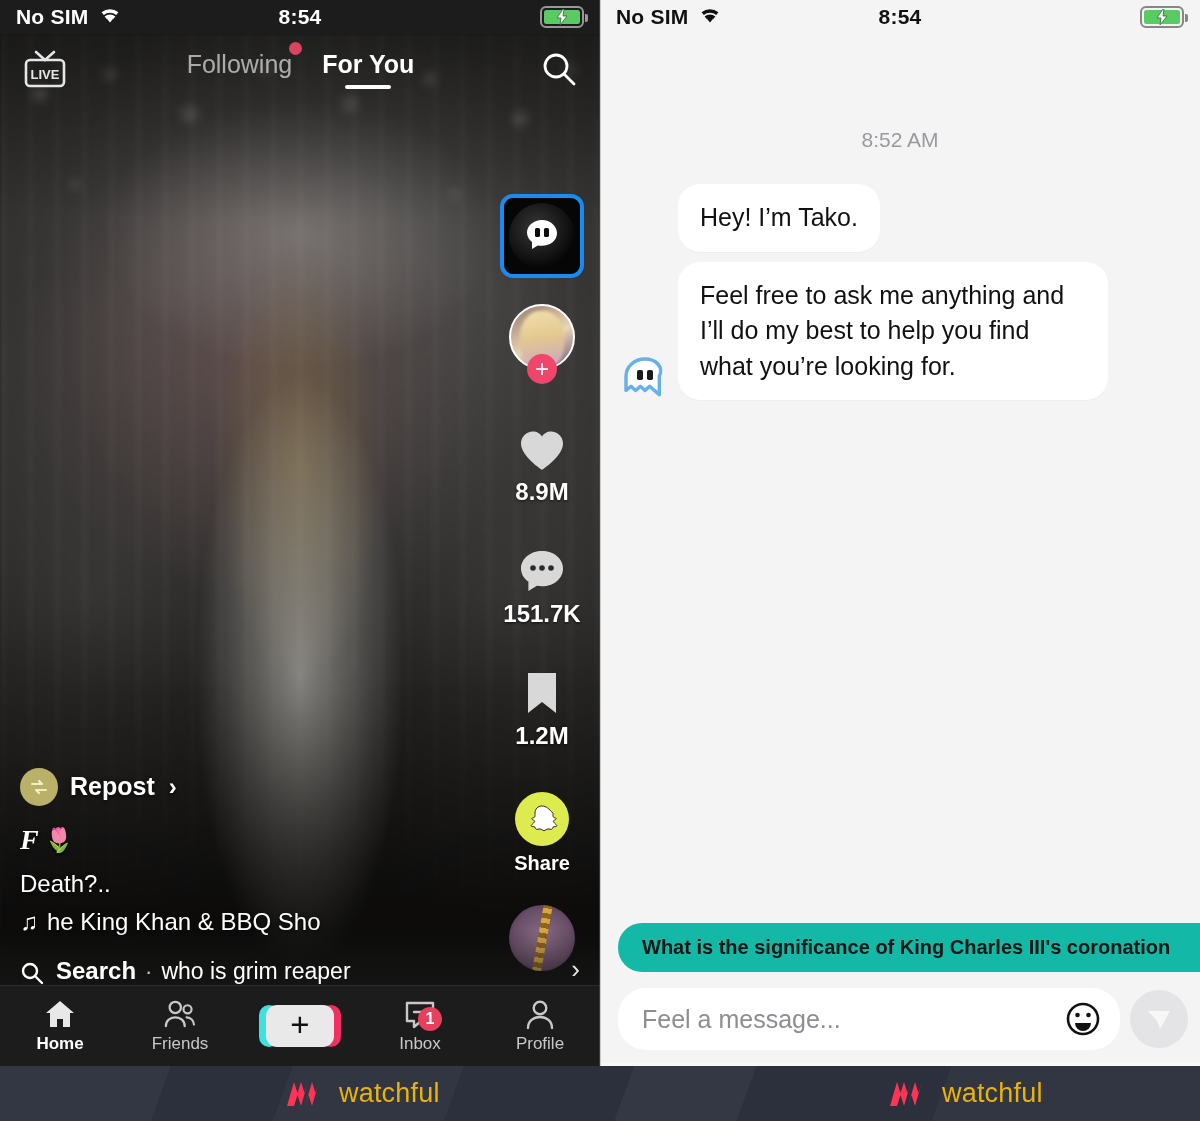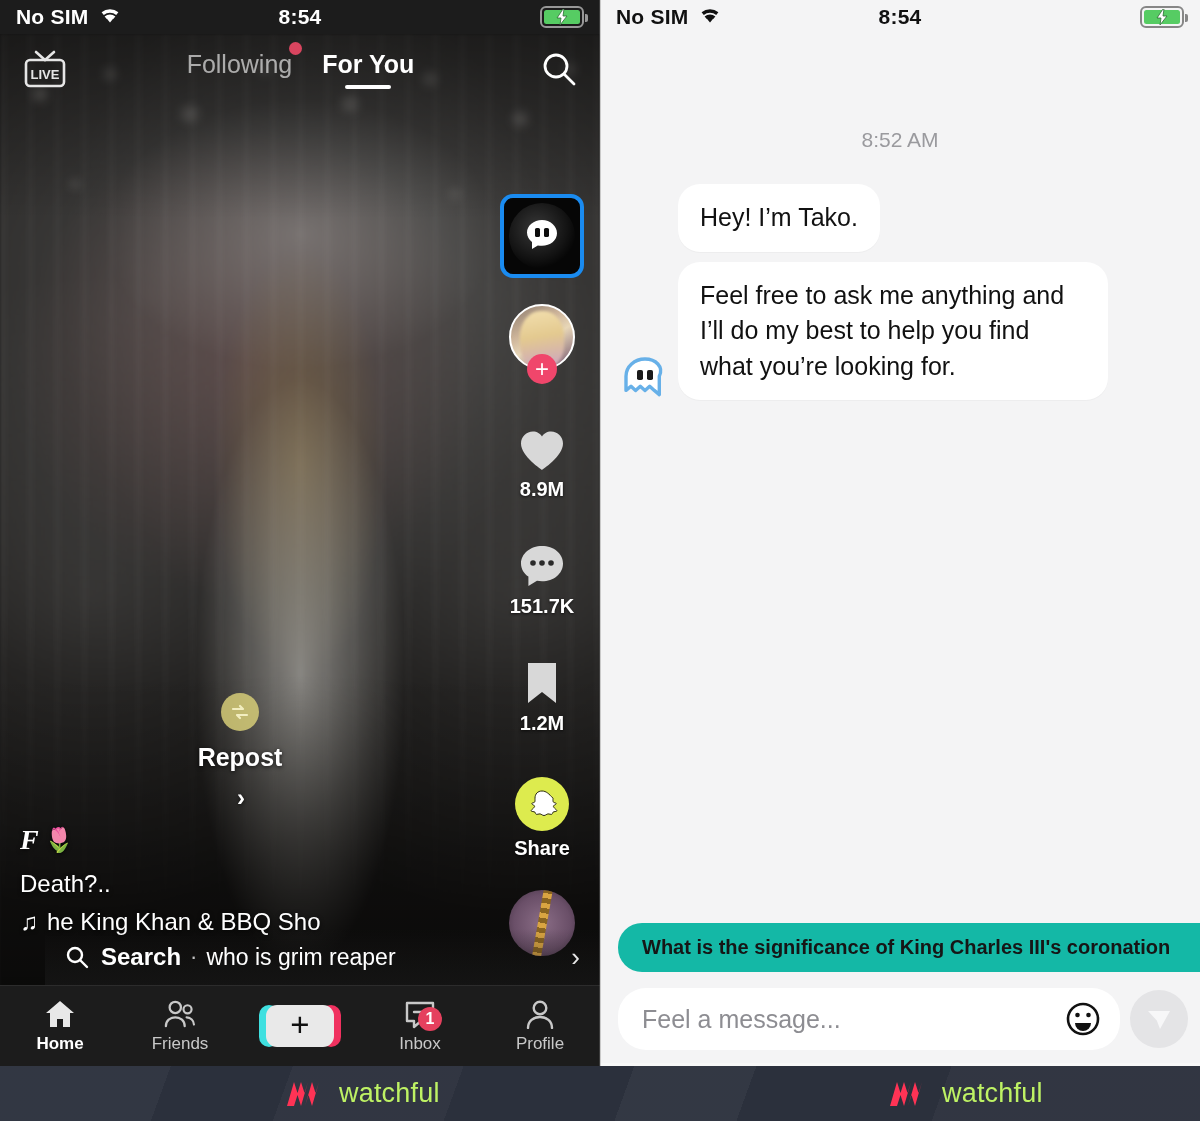--- a/index.html
+++ b/index.html
@@ -119,21 +119,21 @@
   }
   .search-top { margin-left:auto; width: 38px; height: 38px; }
 
   
   .rail {
     position: absolute; right: 10px; top: 160px; width: 96px;
     display: flex; flex-direction: column; align-items: center; z-index: 5;
   }
   .rail-item { display:flex; flex-direction:column; align-items:center; }
   .rail-count {
-    margin-top: 6px; color:#fff; font-size: 20px; font-weight: 700;
+    margin-top: 6px; color:#fff; font-size: 24px; font-weight: 700;
     text-shadow: 0 1px 3px rgba(0,0,0,.7);
   }
   .tako-btn {
     width: 84px; height: 84px; border-radius: 13px;
     background: #060606; border: 4px solid #1a8bf0;
     display:flex; align-items:center; justify-content:center; overflow:hidden;
     position:relative;
   }
   .tako-btn::before {
     content:""; position:absolute; width:66px; height:66px; border-radius:50%;
@@ -179,43 +179,42 @@
     content:""; position:absolute; left:44%; top:-10%; width:14%; height:120%;
     background: repeating-linear-gradient(180deg,#d9a441 0 5px,#8a6420 5px 10px);
     transform: rotate(10deg);
   }
 
   
   .caption-block {
     position:absolute; left: 20px; bottom: 130px; width: 440px; z-index:5;
     color:#fff; text-shadow: 0 1px 4px rgba(0,0,0,.75);
   }
-  .repost-row { display:flex; align-items:center; gap: 12px; margin-bottom: 12px; flex-direction: column; }
+  .repost-row { display:flex; align-items:center; gap: 12px; margin-bottom: 18px; }
   .repost-icon {
     width: 38px; height: 38px; border-radius:50%;
     background: rgba(214,205,120,.85);
     display:flex; align-items:center; justify-content:center;
   }
   .repost-label { font-size: 25px; font-weight: 600; }
   .repost-chev { font-size: 24px; font-weight: 600; margin-left: 2px; }
   .handle-row { display:flex; align-items:center; gap:6px; margin-bottom: 12px; }
   .handle-f { font-family: "Liberation Serif", serif; font-style: italic; font-size: 28px; font-weight: 700; }
   .tulip { font-size: 24px; }
   .cap-line { font-size: 24px; line-height: 1.35; }
   .cap-tags { font-size: 24px; line-height:1.35; font-weight: 500; }
   .cap-more { color: rgba(255,255,255,.72); font-weight:400; }
   .music-row { display:flex; align-items:center; gap:9px; margin-top: 8px; font-size:24px; }
 
   
   .feed-search {
     position:absolute; left:0; right:0; bottom: 81px; height: 56px; z-index:5;
-    display:flex; align-items:center; padding: 0 20px;
+    display:flex; align-items:flex-end; padding: 0 20px;
     background: linear-gradient(180deg, rgba(28,28,28,0) 0%, rgba(28,28,28,.35) 60%, rgba(28,28,28,.55) 100%);
     color:#fff;
-    margin-left:45px;
   }
   .feed-search-ic { width:24px; height:24px; margin-right: 12px; }
   .feed-search-label { font-size: 24px; font-weight: 600; }
   .feed-search-dot { margin: 0 9px; opacity:.75; font-size:22px; }
   .feed-search-q { font-size: 23px; font-weight: 400; }
   .feed-search-chev { margin-left:auto; font-size: 26px; opacity:.9; }
 
   
   .tabbar {
     position:absolute; left:0; right:0; bottom:0; height: 81px; z-index:6;
@@ -307,21 +306,21 @@
         rgba(255,255,255,.03) 24% 38%, rgba(0,0,0,0) 38% 52%,
         rgba(255,255,255,.04) 52% 62%, rgba(0,0,0,0) 62% 78%,
         rgba(255,255,255,.03) 78% 100%);
   }
   .wm {
     position:absolute; top:0; height:55px; display:flex; align-items:center; gap: 14px;
   }
   .wm-left  { left: 285px; }
   .wm-right { left: 888px; }
   .wm-mark { width: 40px; height: 28px; }
-  .wm-text { color:#bef264; font-size: 27px; letter-spacing:.2px; }
+  .wm-text { color:#eab308; font-size: 27px; letter-spacing:.2px; }
   .divider-line {
     position:absolute; left:0; bottom:55px; width:1200px; height:3px;
     background: rgba(255,255,255,.35);
   }
   .panel-split {
     position:absolute; left:599px; top:0; width:2px; height:1066px;
     background: rgba(120,120,120,.35); z-index: 20;
   }
 </style>
 </head>

